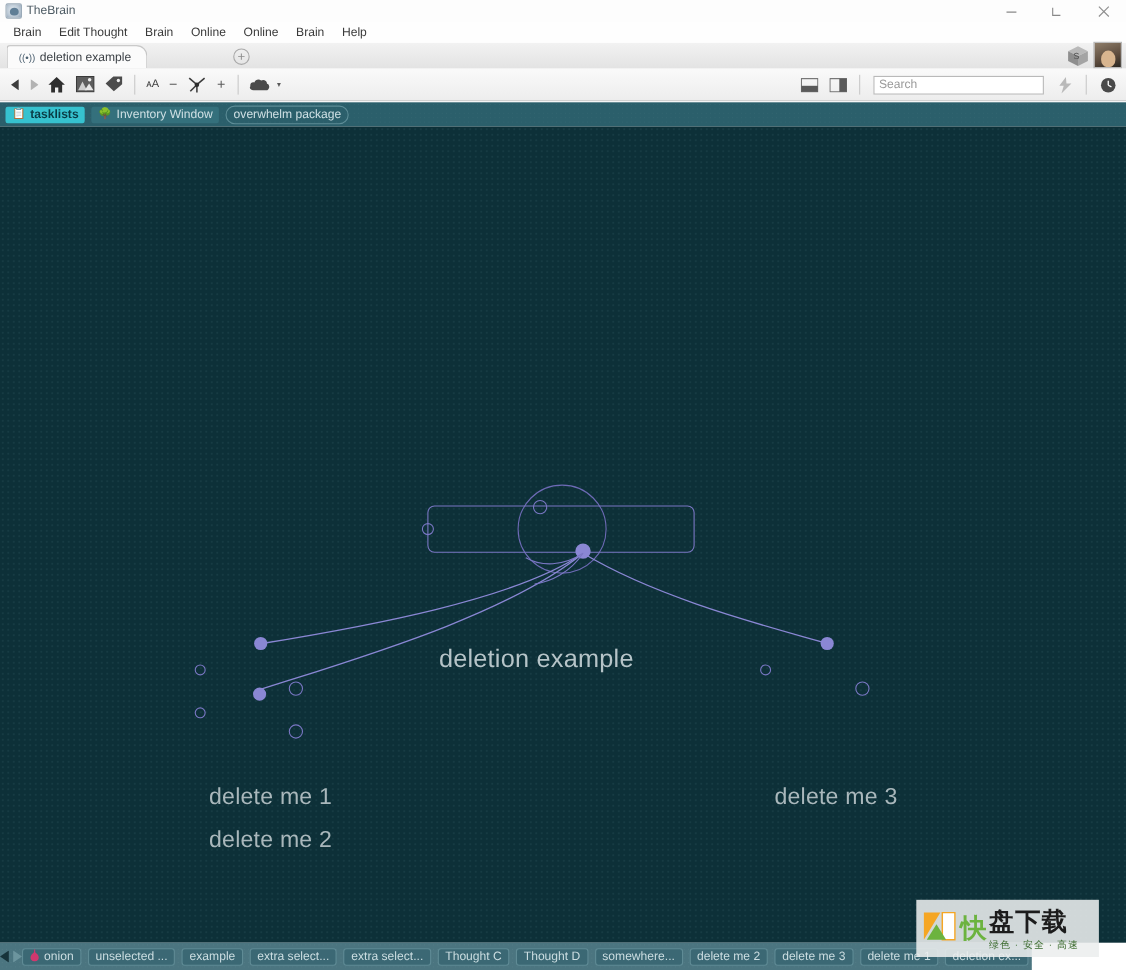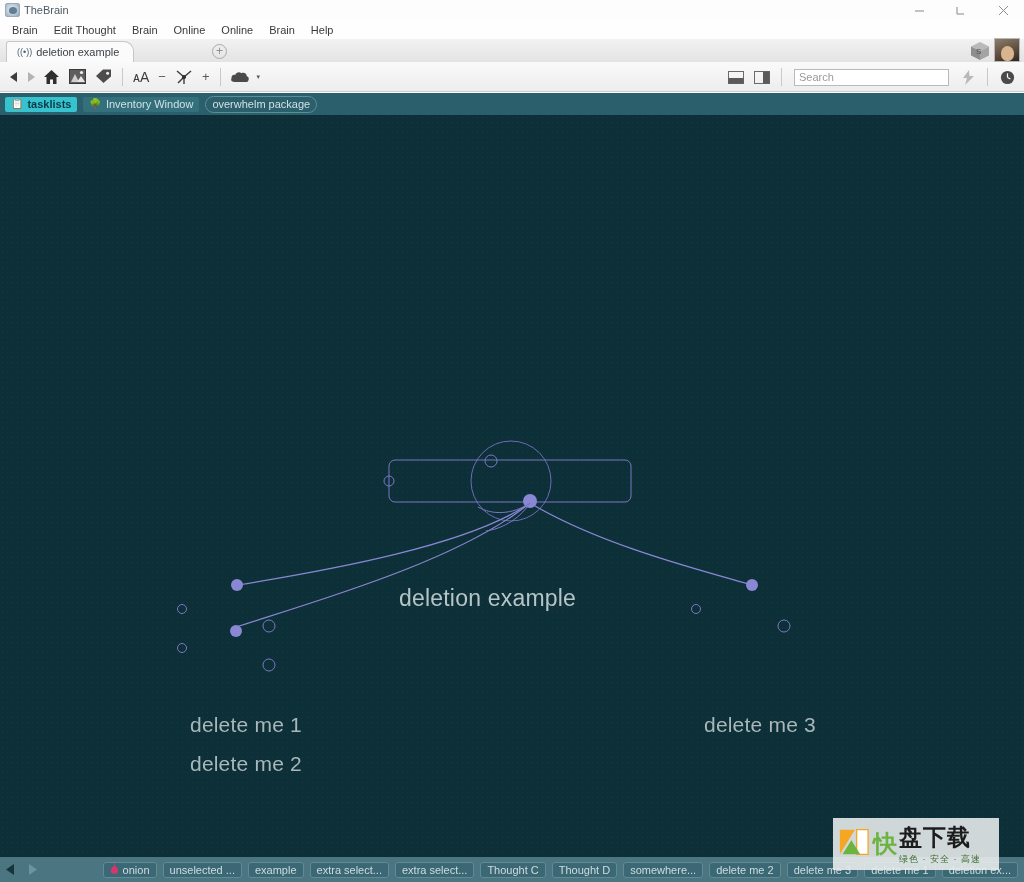--- a/index.html
+++ b/index.html
@@ -112,21 +112,21 @@
   }
   .tb {
     height: 30px; display: flex; align-items: center; justify-content: center;
     color: #3d3d3d;
   }
   .tb-sep {
     width: 1px; height: 18px; background: #c9c9c9; margin: 0 6px;
   }
   .tb-arrow { width: 16px; }
   .tb-ico { width: 26px; }
-  .tb-txt { font-size: 14px; color: #3b3b3b; padding: 0 4px; }
+  .tb-txt { font-size: 10px; color: #3b3b3b; padding: 0 4px; }
   .tb-pm { font-size: 13px; color: #5a5a5a; padding: 0 5px; }
   .tb-caret { font-size: 7px; color: #5a5a5a; padding-left: 3px; }
   .toolbar-right {
     position: absolute; right: 0; top: 0; height: 30px;
     display: flex; align-items: center; padding-right: 4px;
   }
   .searchbox {
     width: 155px; height: 17px;
     background: #ffffff; border: 1px solid #b9b9b9;
     font-size: 11px; color: #9a9a9a;
@@ -183,21 +183,21 @@
     font-size: 21px;
     color: #a9b7bb;
     white-space: nowrap;
     letter-spacing: 0.2px;
   }
   .node-label.center { font-size: 23px; color: #b6c4c8; }
 
   
   .bottombar {
     position: absolute; left: 0; top: 857px;
-    width: 1024px; height: 25px;
+    width: 938px; height: 25px;
     background: #4b7580;
     display: flex; align-items: center;
     box-sizing: border-box;
   }
   .bottombar-texture {
     position: absolute; inset: 0;
     background-image: radial-gradient(rgba(255,255,255,0.05) 0.5px, transparent 0.5px);
     background-size: 4px 4px;
     pointer-events: none;
   }

